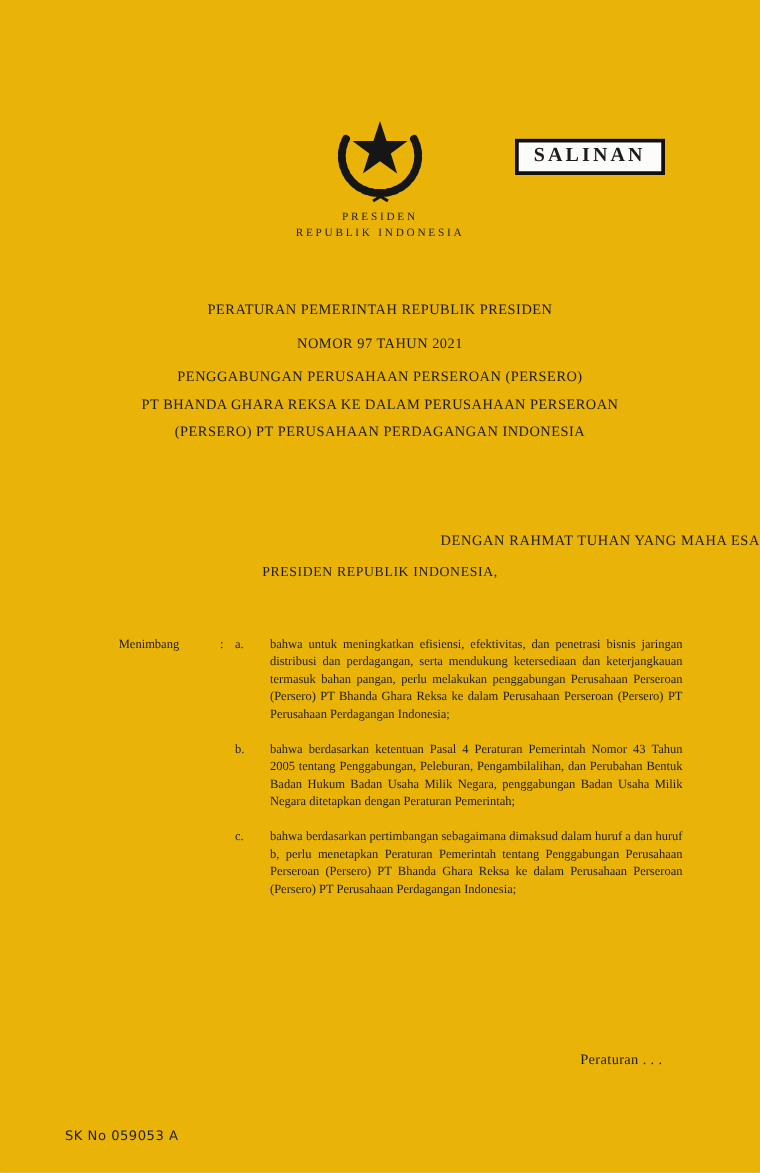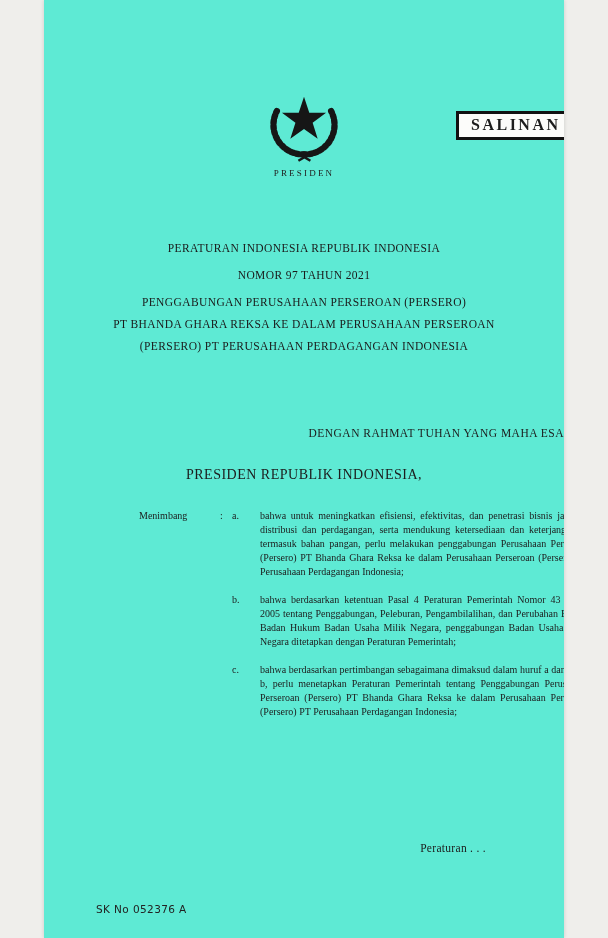--- a/index.html
+++ b/index.html
@@ -2,24 +2,24 @@
 <html><head>
 <meta charset="utf-8">
 <style>
   html, body { margin: 0; padding: 0; }
   body {
     background: #efeeeb;
     font-family: "Liberation Serif", serif;
   }
   .page {
     position: relative;
-    width: 520px;
+    width: 608px;
     height: 938px;
     margin: 0 auto;
-    background: #5eead4;
+    background: #eab308;
     color: #1c1c1c;
     overflow: hidden;
     box-shadow: 0 0 4px rgba(0,0,0,0.15);
   }
 
   
   .emblem {
     position: absolute;
     top: 84px;
     left: 50%;
@@ -74,25 +74,25 @@
     position: absolute;
     top: 427px;
     left: 0;
     width: 100%;
     text-align: right;
     font-size: 11.5px;
     letter-spacing: 0.5px;
   }
   .authority-line {
     position: absolute;
-    top: 467px;
+    top: 452px;
     left: 0;
     width: 100%;
     text-align: center;
-    font-size: 14px;
+    font-size: 11px;
     letter-spacing: 0.5px;
   }
 
   
   .considering {
     position: absolute;
     top: 509px;
     left: 95px;
     width: 451px;
     font-size: 10px;
@@ -138,24 +138,25 @@
       <path d="M43 87 L58 96 M58 87 L43 96" stroke="#161616" stroke-width="3" fill="none"></path>
     </svg>
   </div>
 
   <div class="salinan">
     <span>SALINAN</span>
   </div>
 
   <div class="letterhead">
     <div>PRESIDEN</div>
+    <div>REPUBLIK  INDONESIA</div>
   </div>
 
   <div class="title-block">
-    <div class="tl mb13">PERATURAN INDONESIA REPUBLIK INDONESIA</div>
+    <div class="tl mb13">PERATURAN PEMERINTAH REPUBLIK PRESIDEN</div>
     <div class="tl mb13">NOMOR 97 TAHUN 2021</div>
     <div class="tl mb8">PENGGABUNGAN PERUSAHAAN PERSEROAN (PERSERO)</div>
     <div class="tl mb8">PT BHANDA GHARA REKSA KE DALAM PERUSAHAAN PERSEROAN</div>
     <div class="tl">(PERSERO) PT PERUSAHAAN PERDAGANGAN INDONESIA</div>
   </div>
 
   <div class="grace-line">DENGAN RAHMAT TUHAN YANG MAHA ESA</div>
   <div class="authority-line">PRESIDEN REPUBLIK INDONESIA,</div>
 
   <div class="considering">
@@ -178,15 +179,15 @@
           <div class="cons-letter">c.</div>
           <div class="cons-text">bahwa berdasarkan pertimbangan sebagaimana dimaksud dalam huruf a dan huruf b, perlu menetapkan Peraturan Pemerintah tentang Penggabungan Perusahaan Perseroan (Persero) PT Bhanda Ghara Reksa ke dalam Perusahaan Perseroan (Persero) PT Perusahaan Perdagangan Indonesia;</div>
         </div>
 
       </div>
     </div>
   </div>
 
   <div class="continuation">Peraturan . . .</div>
 
-  <div class="serial">SK No 052376 A</div>
+  <div class="serial">SK No 059053 A</div>
 
 </div>
 
 </body></html>

